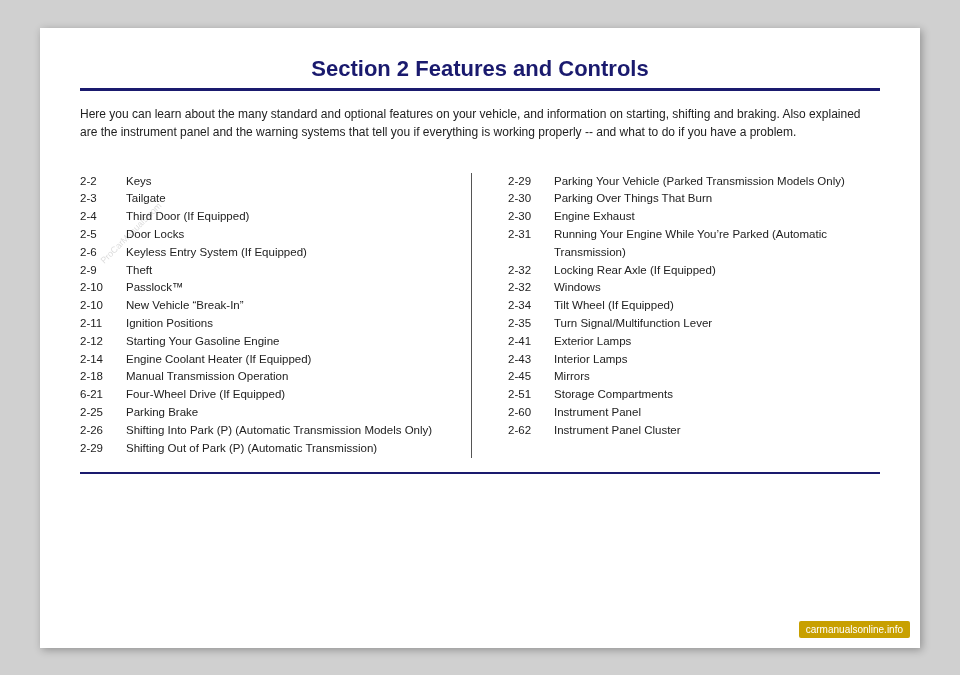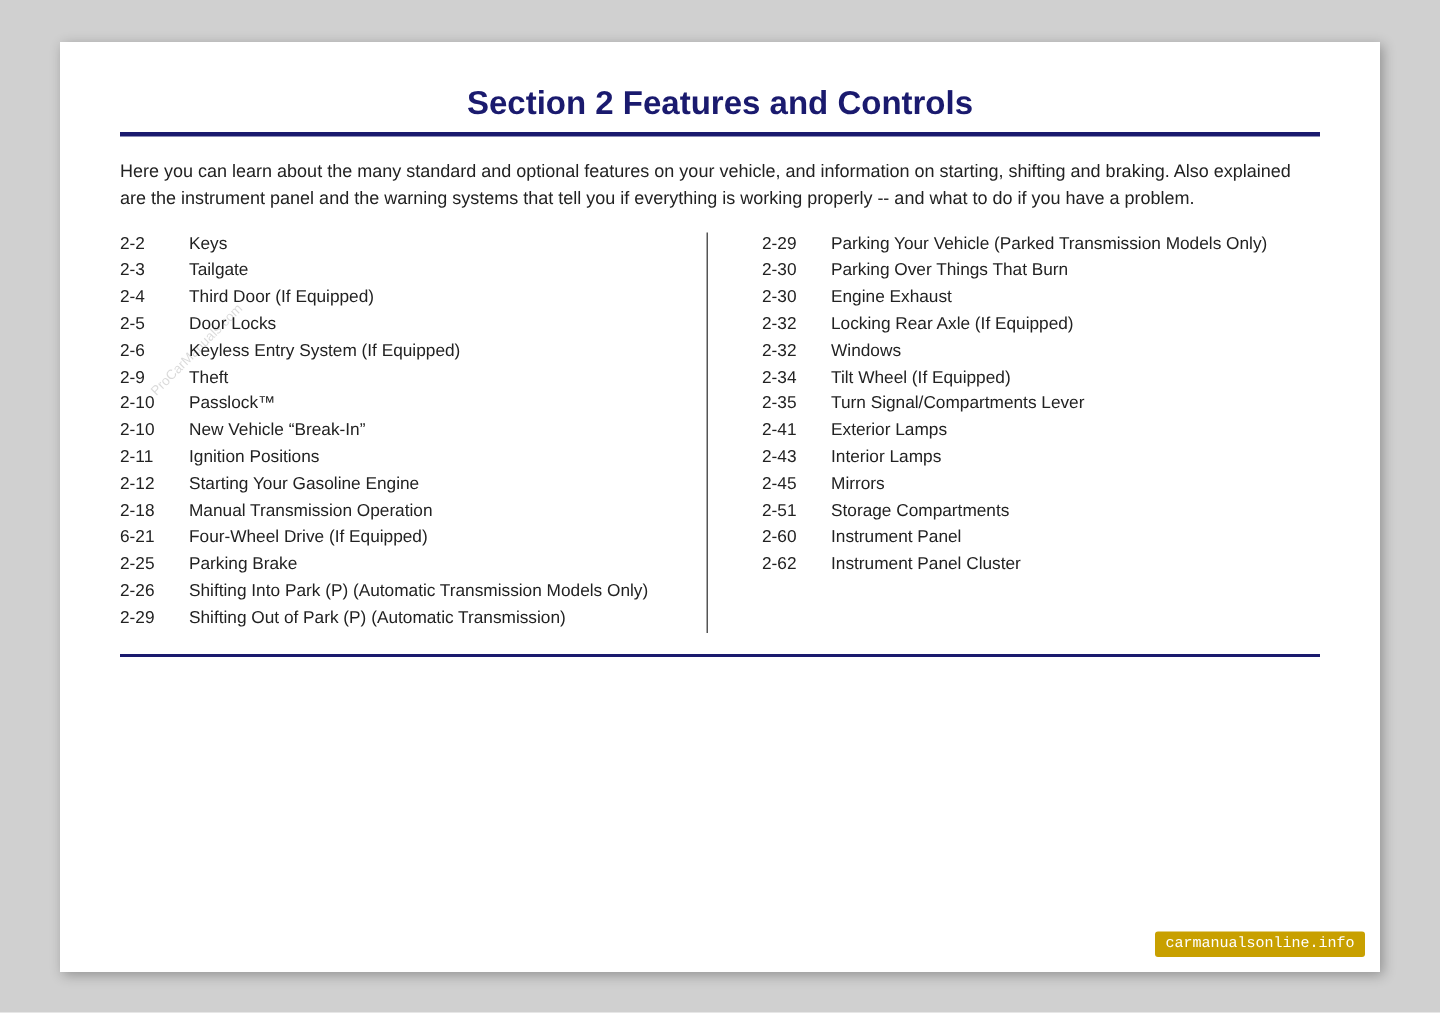--- a/index.html
+++ b/index.html
@@ -30,21 +30,21 @@
     }
     .top-rule {
       border: none;
       border-top: 3px solid #1a1a6e;
       margin-bottom: 14px;
     }
     .intro-text {
       font-size: 12px;
       color: #222;
       line-height: 1.5;
-      margin-bottom: 14px;
+      margin-bottom: 32px;
       font-family: Arial, Helvetica, sans-serif;
     }
     .content-area {
       display: flex;
       gap: 16px;
       font-size: 11.5px;
       font-family: Arial, Helvetica, sans-serif;
       color: #222;
     }
     .left-col {
@@ -94,21 +94,21 @@
       pointer-events: none;
       white-space: nowrap;
     }
     .carmanuals-badge {
       position: absolute;
       bottom: 10px;
       right: 10px;
       background: #c8a000;
       color: #fff;
       font-size: 10px;
-      font-family: Liberation Mono, monospace;
+      font-family: Liberation Sans, sans-serif;
       padding: 3px 7px;
       border-radius: 2px;
     }
   </style>
 </head>
 <body>
 
 <div class="page">
   <div class="section-title">Section 2    Features and Controls</div>
   <hr class="top-rule">
@@ -150,20 +150,24 @@
         </div>
         <div class="toc-entry">
           <span class="page-num">2-11</span>
           <span class="entry-text">Ignition Positions</span>
         </div>
         <div class="toc-entry">
           <span class="page-num">2-12</span>
           <span class="entry-text">Starting Your Gasoline Engine</span>
         </div>
         <div class="toc-entry">
+          <span class="page-num">2-14</span>
+          <span class="entry-text">Engine Coolant Heater (If Equipped)</span>
+        </div>
+        <div class="toc-entry">
           <span class="page-num">2-18</span>
           <span class="entry-text">Manual Transmission Operation</span>
         </div>
         <div class="toc-entry">
           <span class="page-num">6-21</span>
           <span class="entry-text">Four-Wheel Drive (If Equipped)</span>
         </div>
         <div class="toc-entry">
           <span class="page-num">2-25</span>
           <span class="entry-text">Parking Brake</span>
@@ -184,34 +188,38 @@
         </div>
         <div class="toc-entry">
           <span class="page-num">2-30</span>
           <span class="entry-text">Parking Over Things That Burn</span>
         </div>
         <div class="toc-entry">
           <span class="page-num">2-30</span>
           <span class="entry-text">Engine Exhaust</span>
         </div>
         <div class="toc-entry">
+          <span class="page-num">2-31</span>
+          <span class="entry-text">Running Your Engine While You’re Parked (Automatic Transmission)</span>
+        </div>
+        <div class="toc-entry">
           <span class="page-num">2-32</span>
           <span class="entry-text">Locking Rear Axle (If Equipped)</span>
         </div>
         <div class="toc-entry">
           <span class="page-num">2-32</span>
           <span class="entry-text">Windows</span>
         </div>
         <div class="toc-entry">
           <span class="page-num">2-34</span>
           <span class="entry-text">Tilt Wheel (If Equipped)</span>
         </div>
         <div class="toc-entry">
           <span class="page-num">2-35</span>
-          <span class="entry-text">Turn Signal/Compartments Lever</span>
+          <span class="entry-text">Turn Signal/Multifunction Lever</span>
         </div>
         <div class="toc-entry">
           <span class="page-num">2-41</span>
           <span class="entry-text">Exterior Lamps</span>
         </div>
         <div class="toc-entry">
           <span class="page-num">2-43</span>
           <span class="entry-text">Interior Lamps</span>
         </div>
         <div class="toc-entry">

